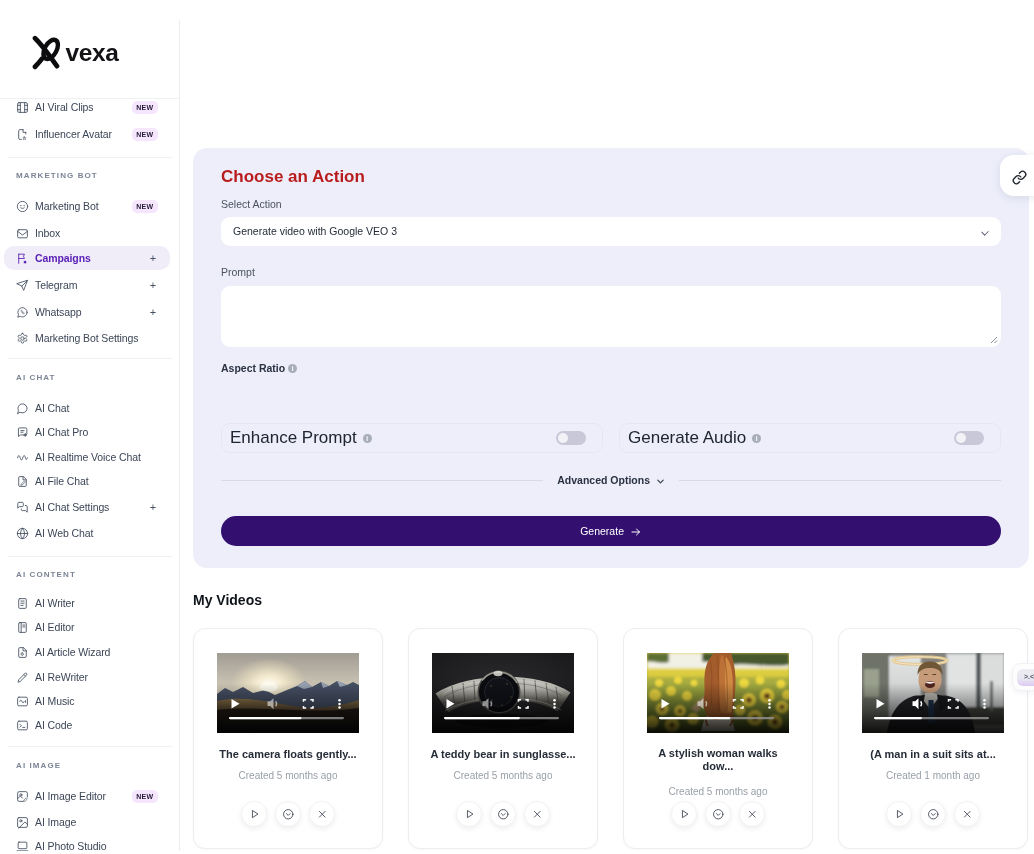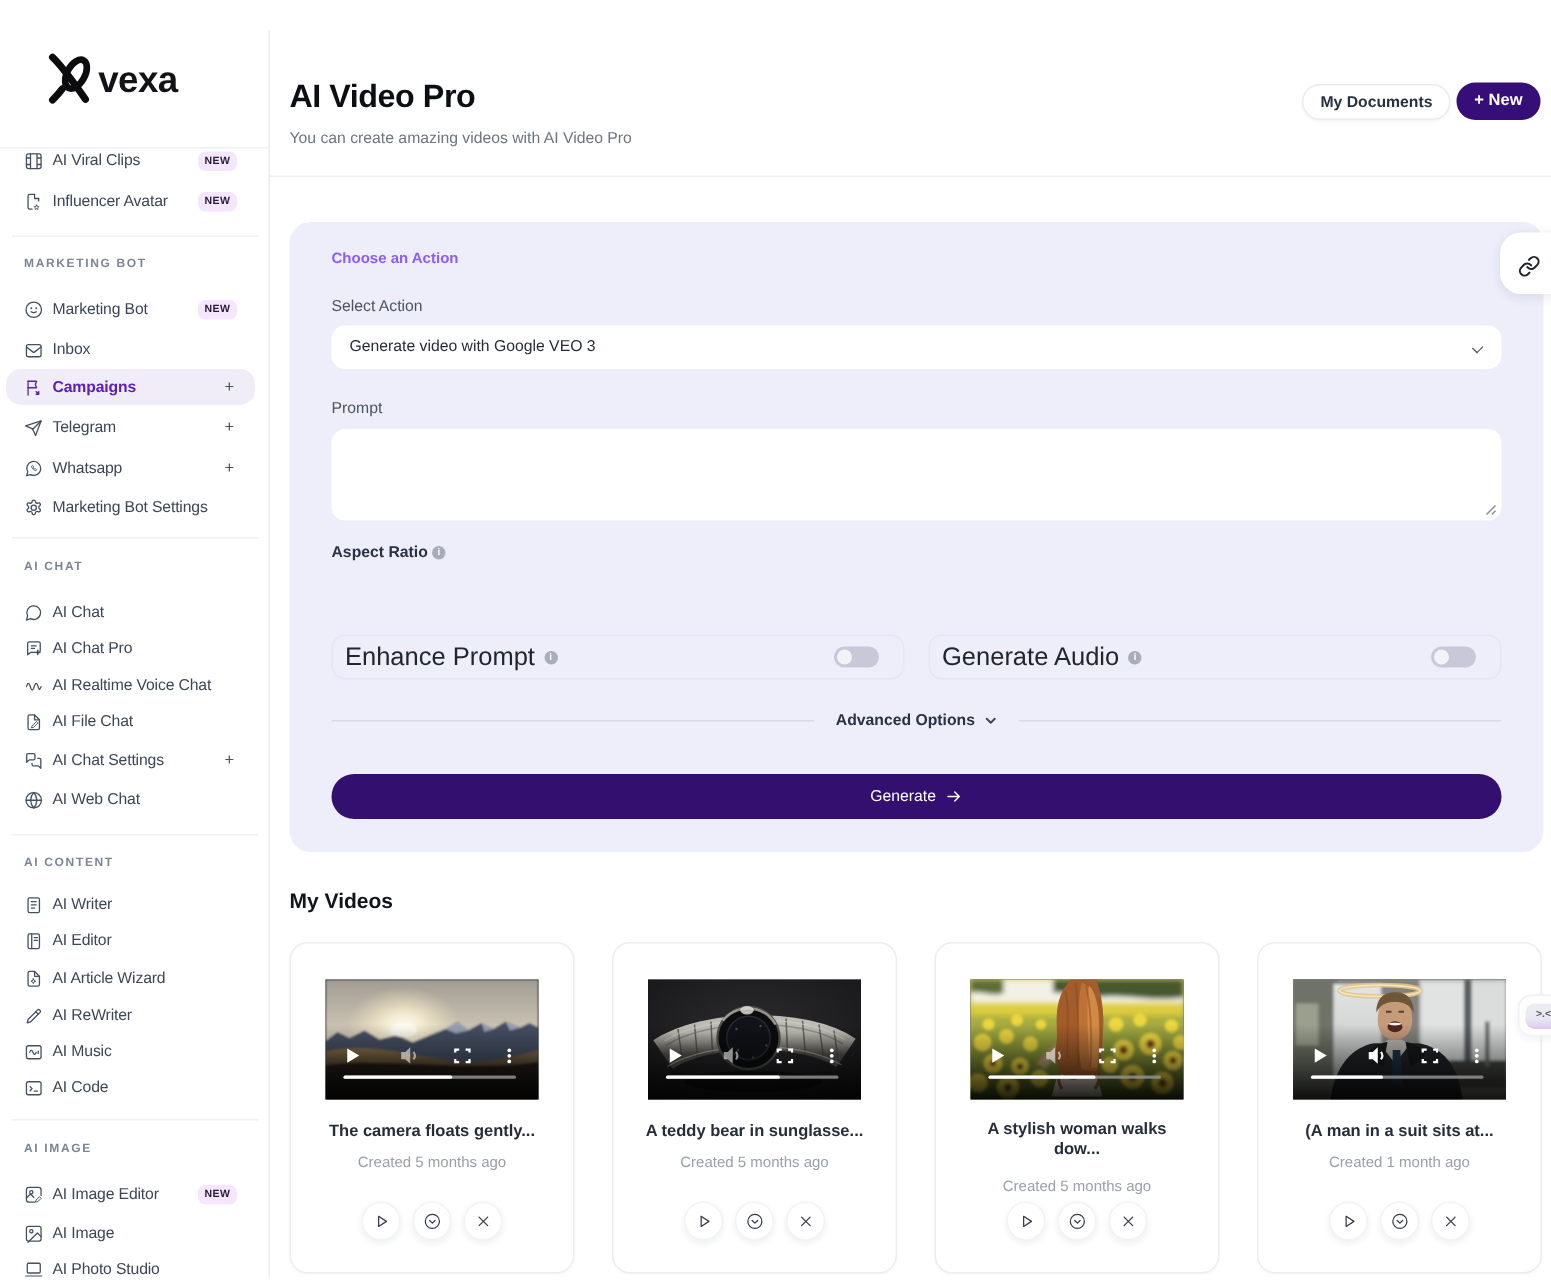--- a/index.html
+++ b/index.html
@@ -22,21 +22,21 @@
 
 
 .mainhead { position:absolute; left:180px; top:0; width:854px; height:98px; background:#fff; border-bottom:1px solid #eceef1; }
 .h1 { position:absolute; left:13px; top:32px; font-size:21.5px; font-weight:bold; color:#0b0e13; letter-spacing:-0.3px; }
 .sub { position:absolute; left:13px; top:66px; font-size:10.5px; color:#6d7482; }
 .btn-docs { position:absolute; right:67px; top:36px; height:24px; padding:0 11px; background:#fff; border:1px solid #e9ebef; border-radius:12px; font-size:10.5px; font-weight:600; color:#273142; line-height:22px; box-shadow:0 1px 2px rgba(16,24,40,.05); }
 .btn-new { position:absolute; right:7px; top:35px; height:25px; padding:0 12px; background:#360e78; border-radius:13px; font-size:11px; font-weight:600; color:#fff; line-height:25px; }
 
 
 .card { position:absolute; left:193px; top:128px; width:836px; height:420px; background:#EDEEFA; border-radius:14px; }
-.card h2 { position:absolute; left:28px; top:19px; font-size:10px; font-weight:bold; color:#8b5cf6; }
+.card h2 { position:absolute; left:28px; top:19px; font-size:17px; font-weight:bold; color:#b91c1c; }
 .lbl { position:absolute; left:28px; font-size:10.5px; color:#4c5360; }
 .sel { position:absolute; left:28px; width:780px; height:29px; background:#fff; border-radius:9px; font-size:10.5px; color:#252c38; line-height:29px; padding-left:12px; }
 .sel .chev { position:absolute; right:12px; top:11px; width:7px; height:7px; }
 .sel .chev::before { content:""; position:absolute; left:0; top:1px; width:4.8px; height:4.8px; border-left:1.2px solid #596273; border-bottom:1.2px solid #596273; transform:rotate(-45deg) scale(1,0.8); }
 .ta { position:absolute; left:28px; top:138px; width:780px; height:61px; background:#fff; border-radius:9px; }
 .toggles { position:absolute; left:28px; top:275px; width:780px; height:30px; display:flex; gap:16px; }
 .tgbox { flex:1; border:1px solid rgba(202,206,226,.22); border-radius:9px; display:flex; align-items:center; padding:0 16px 0 8px; position:relative; }
 .tgbox .tlbl { font-size:17px; font-weight:normal; color:#20262f; }
 .tgbox .info { margin-left:6px; }
 .toggle { position:absolute; right:16px; width:30px; height:14px; background:#c9c8d9; border-radius:7px; }
@@ -229,26 +229,20 @@
           </span>AI Image</div>
     <div class="item" style="top:814px"><span class="ic">
             <svg viewBox="0 0 24 24">
               <rect x="4" y="4" width="16" height="12" rx="1.5"></rect>
               <path d="M2 20h20"></path>
             </svg>
           </span>AI Photo Studio</div>
     </nav>
   </aside>
 
-  <div class="mainhead">
-    <div class="h1">AI Video Pro</div>
-    <div class="sub">You can create amazing videos with AI Video Pro</div>
-    <div class="btn-docs">My Documents</div>
-    <div class="btn-new">+ New</div>
-  </div>
 
   <div class="card">
     <h2>Choose an Action</h2>
     <div class="lbl" style="top:50px">Select Action</div>
     <div class="sel" style="top:69px">Generate video with Google VEO 3<span class="chev"></span></div>
     <div class="lbl" style="top:118px">Prompt</div>
     <div class="ta">
         <svg style="position:absolute;right:3px;bottom:3px" width="8" height="8" viewBox="0 0 8 8">
           <path d="M7 1L1 7M7 4.5L4.5 7" stroke="#8a8f9c" stroke-width="1"></path>
         </svg>

